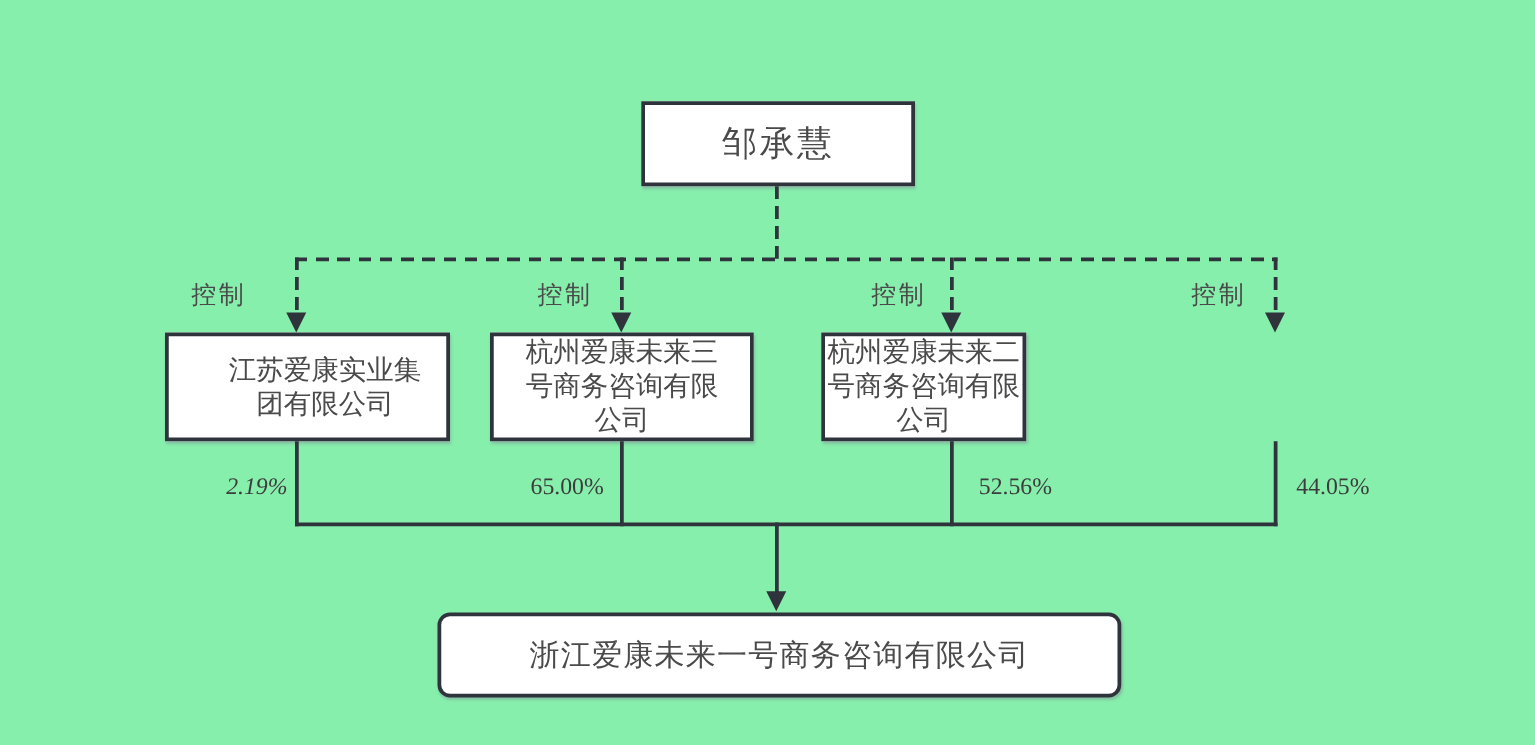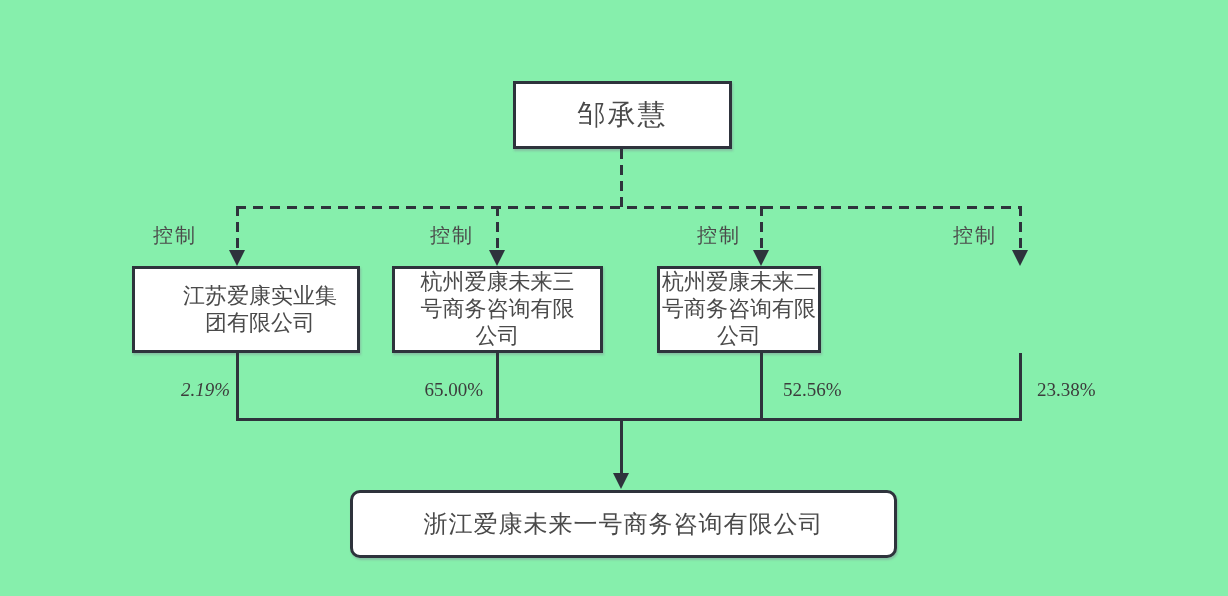--- a/index.html
+++ b/index.html
@@ -113,21 +113,21 @@
 
   <div class="vline" style="left:236px; top:353px; height:68px;"></div>
   <div class="vline" style="left:496px; top:353px; height:68px;"></div>
   <div class="vline" style="left:760px; top:353px; height:68px;"></div>
   <div class="vline" style="left:1019px; top:353px; height:68px;"></div>
   <div class="hline" style="left:236px; top:418px; width:786px;"></div>
 
   <div class="pct-label" style="left:160px; text-align:right;font-style:italic;">2.19%</div>
   <div class="pct-label" style="left:413px; text-align:right;">65.00%</div>
   <div class="pct-label" style="left:783px; text-align:left;">52.56%</div>
-  <div class="pct-label" style="left:1037px; text-align:left;">23.38%</div>
+  <div class="pct-label" style="left:1037px; text-align:left;">44.05%</div>
 
   <div class="vline" style="left:620px; top:418px; height:56px;"></div>
   <div class="arrow-down" style="left:613px; top:473px;"></div>
 
   <div class="node node-target">
     <span>浙江爱康未来一号商务咨询有限公司</span>
   </div>
 
 </div>
 

